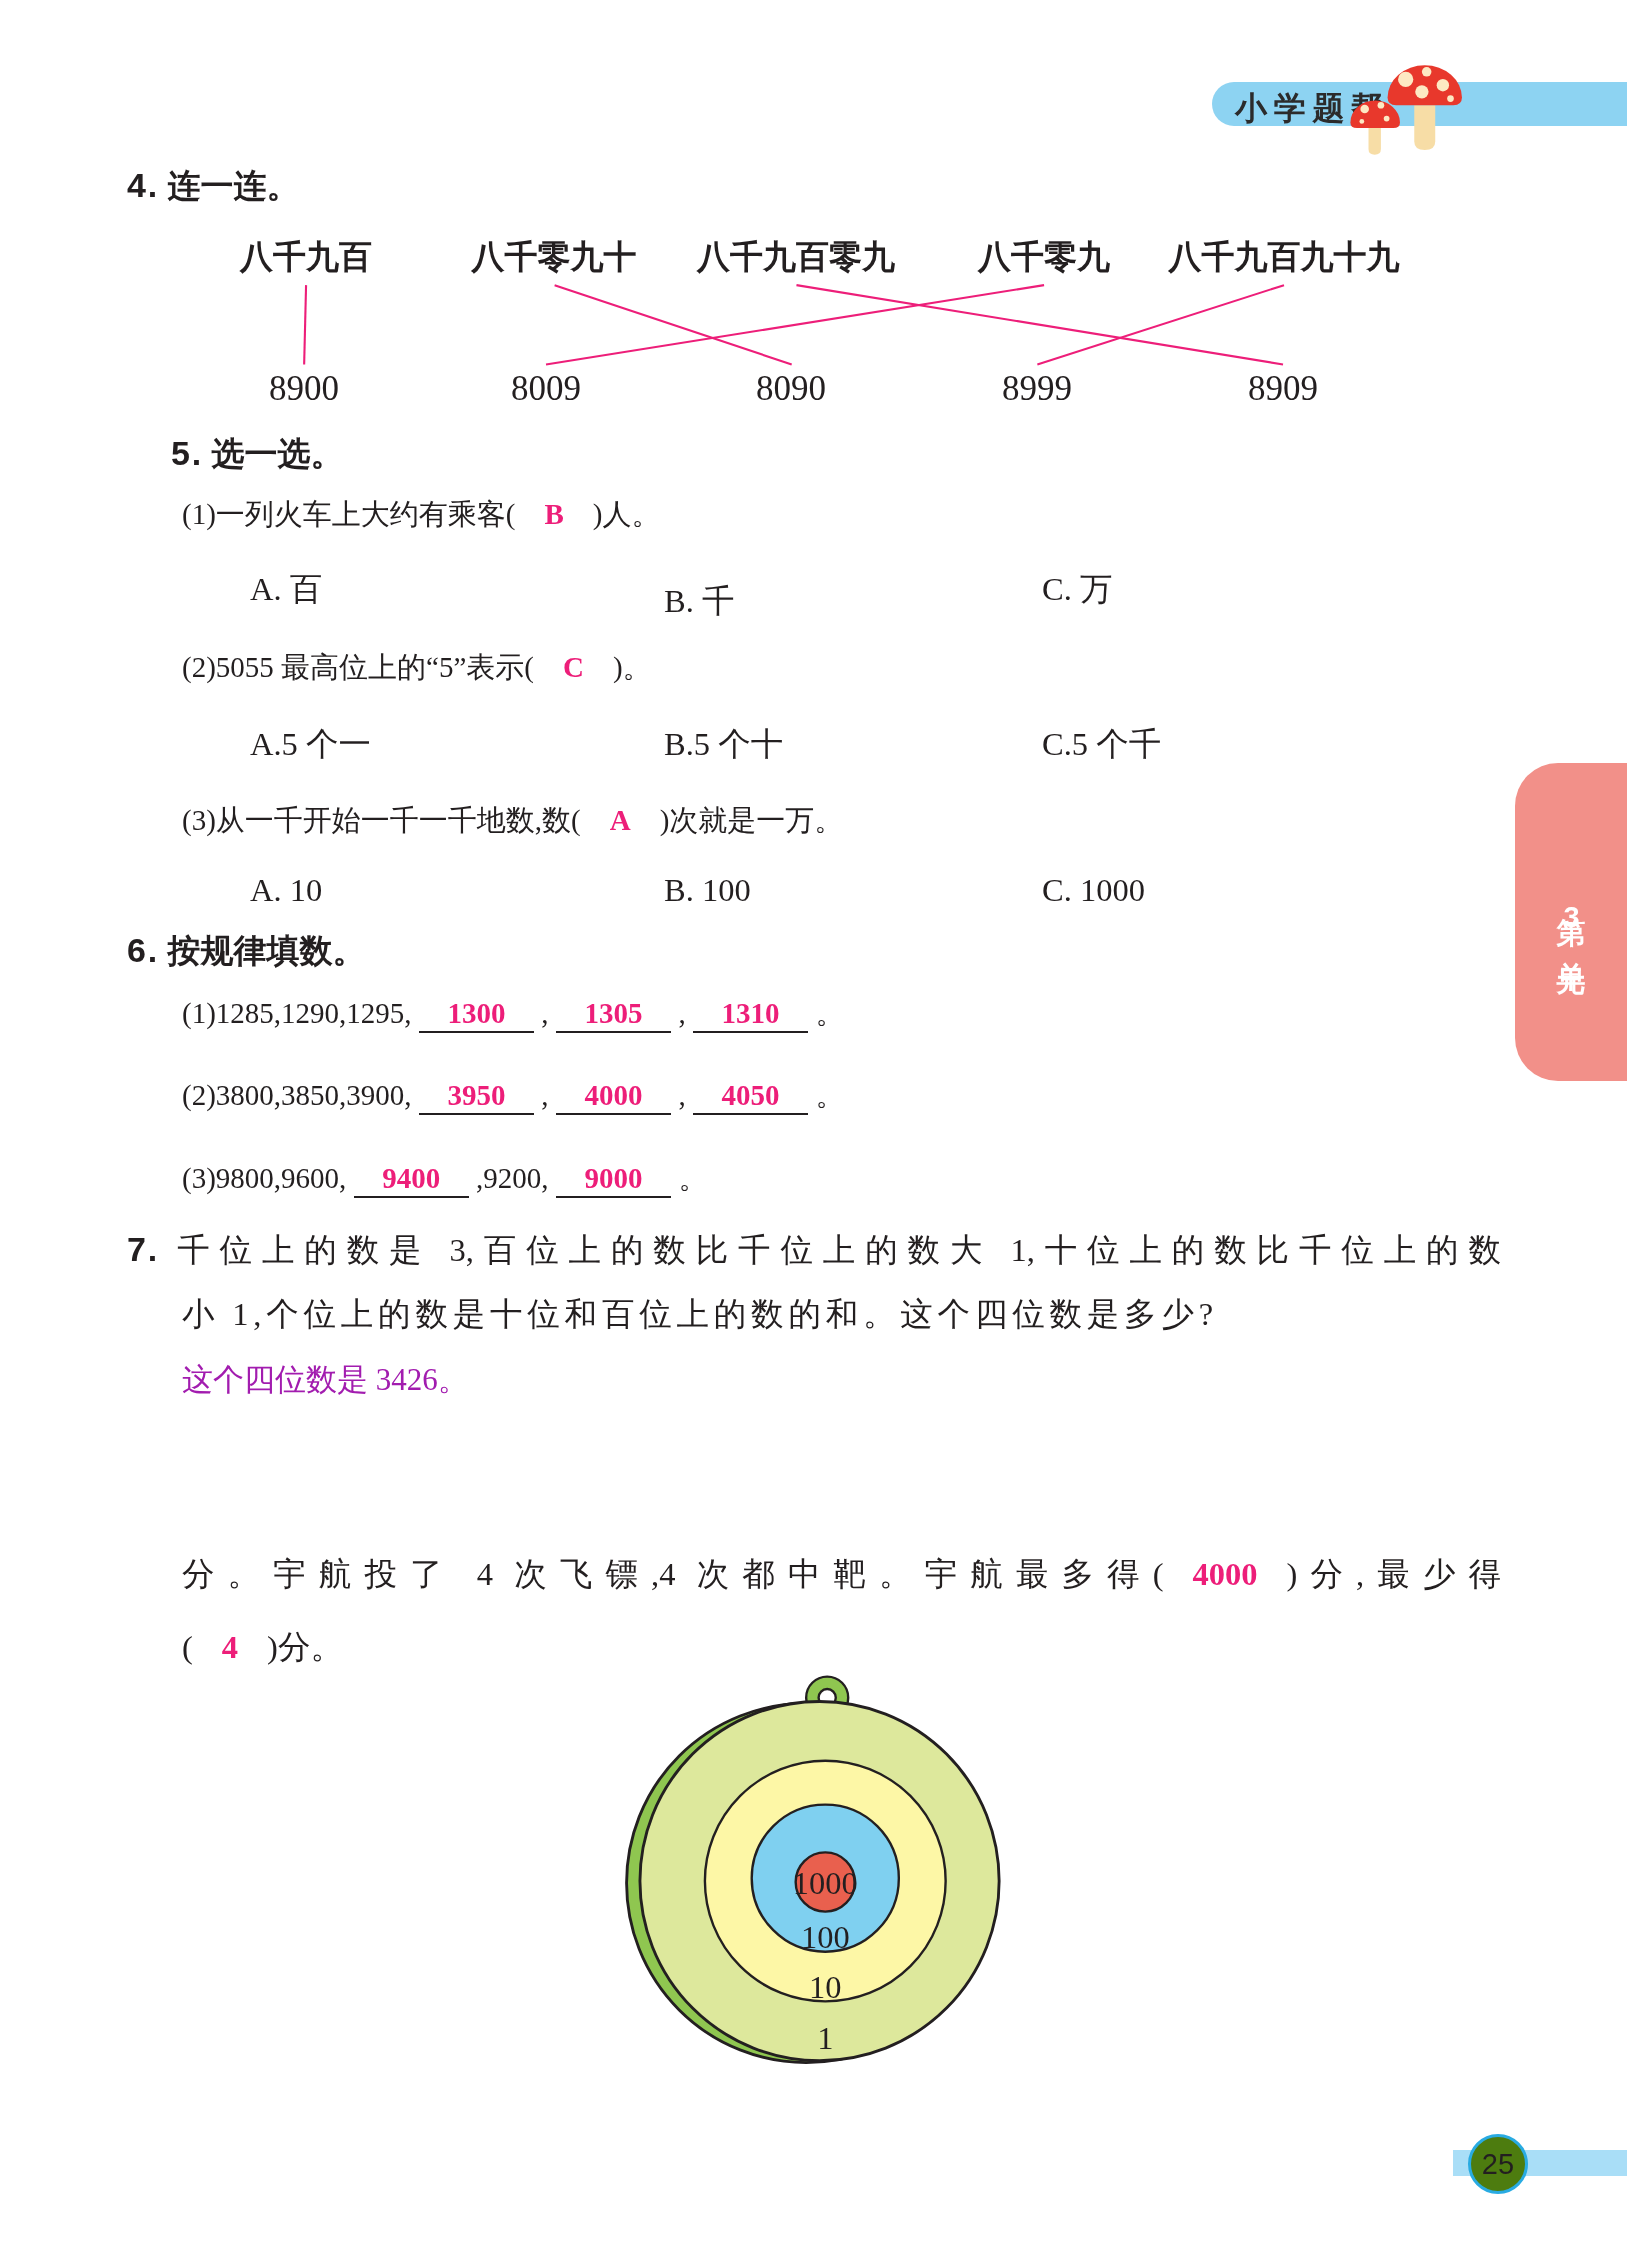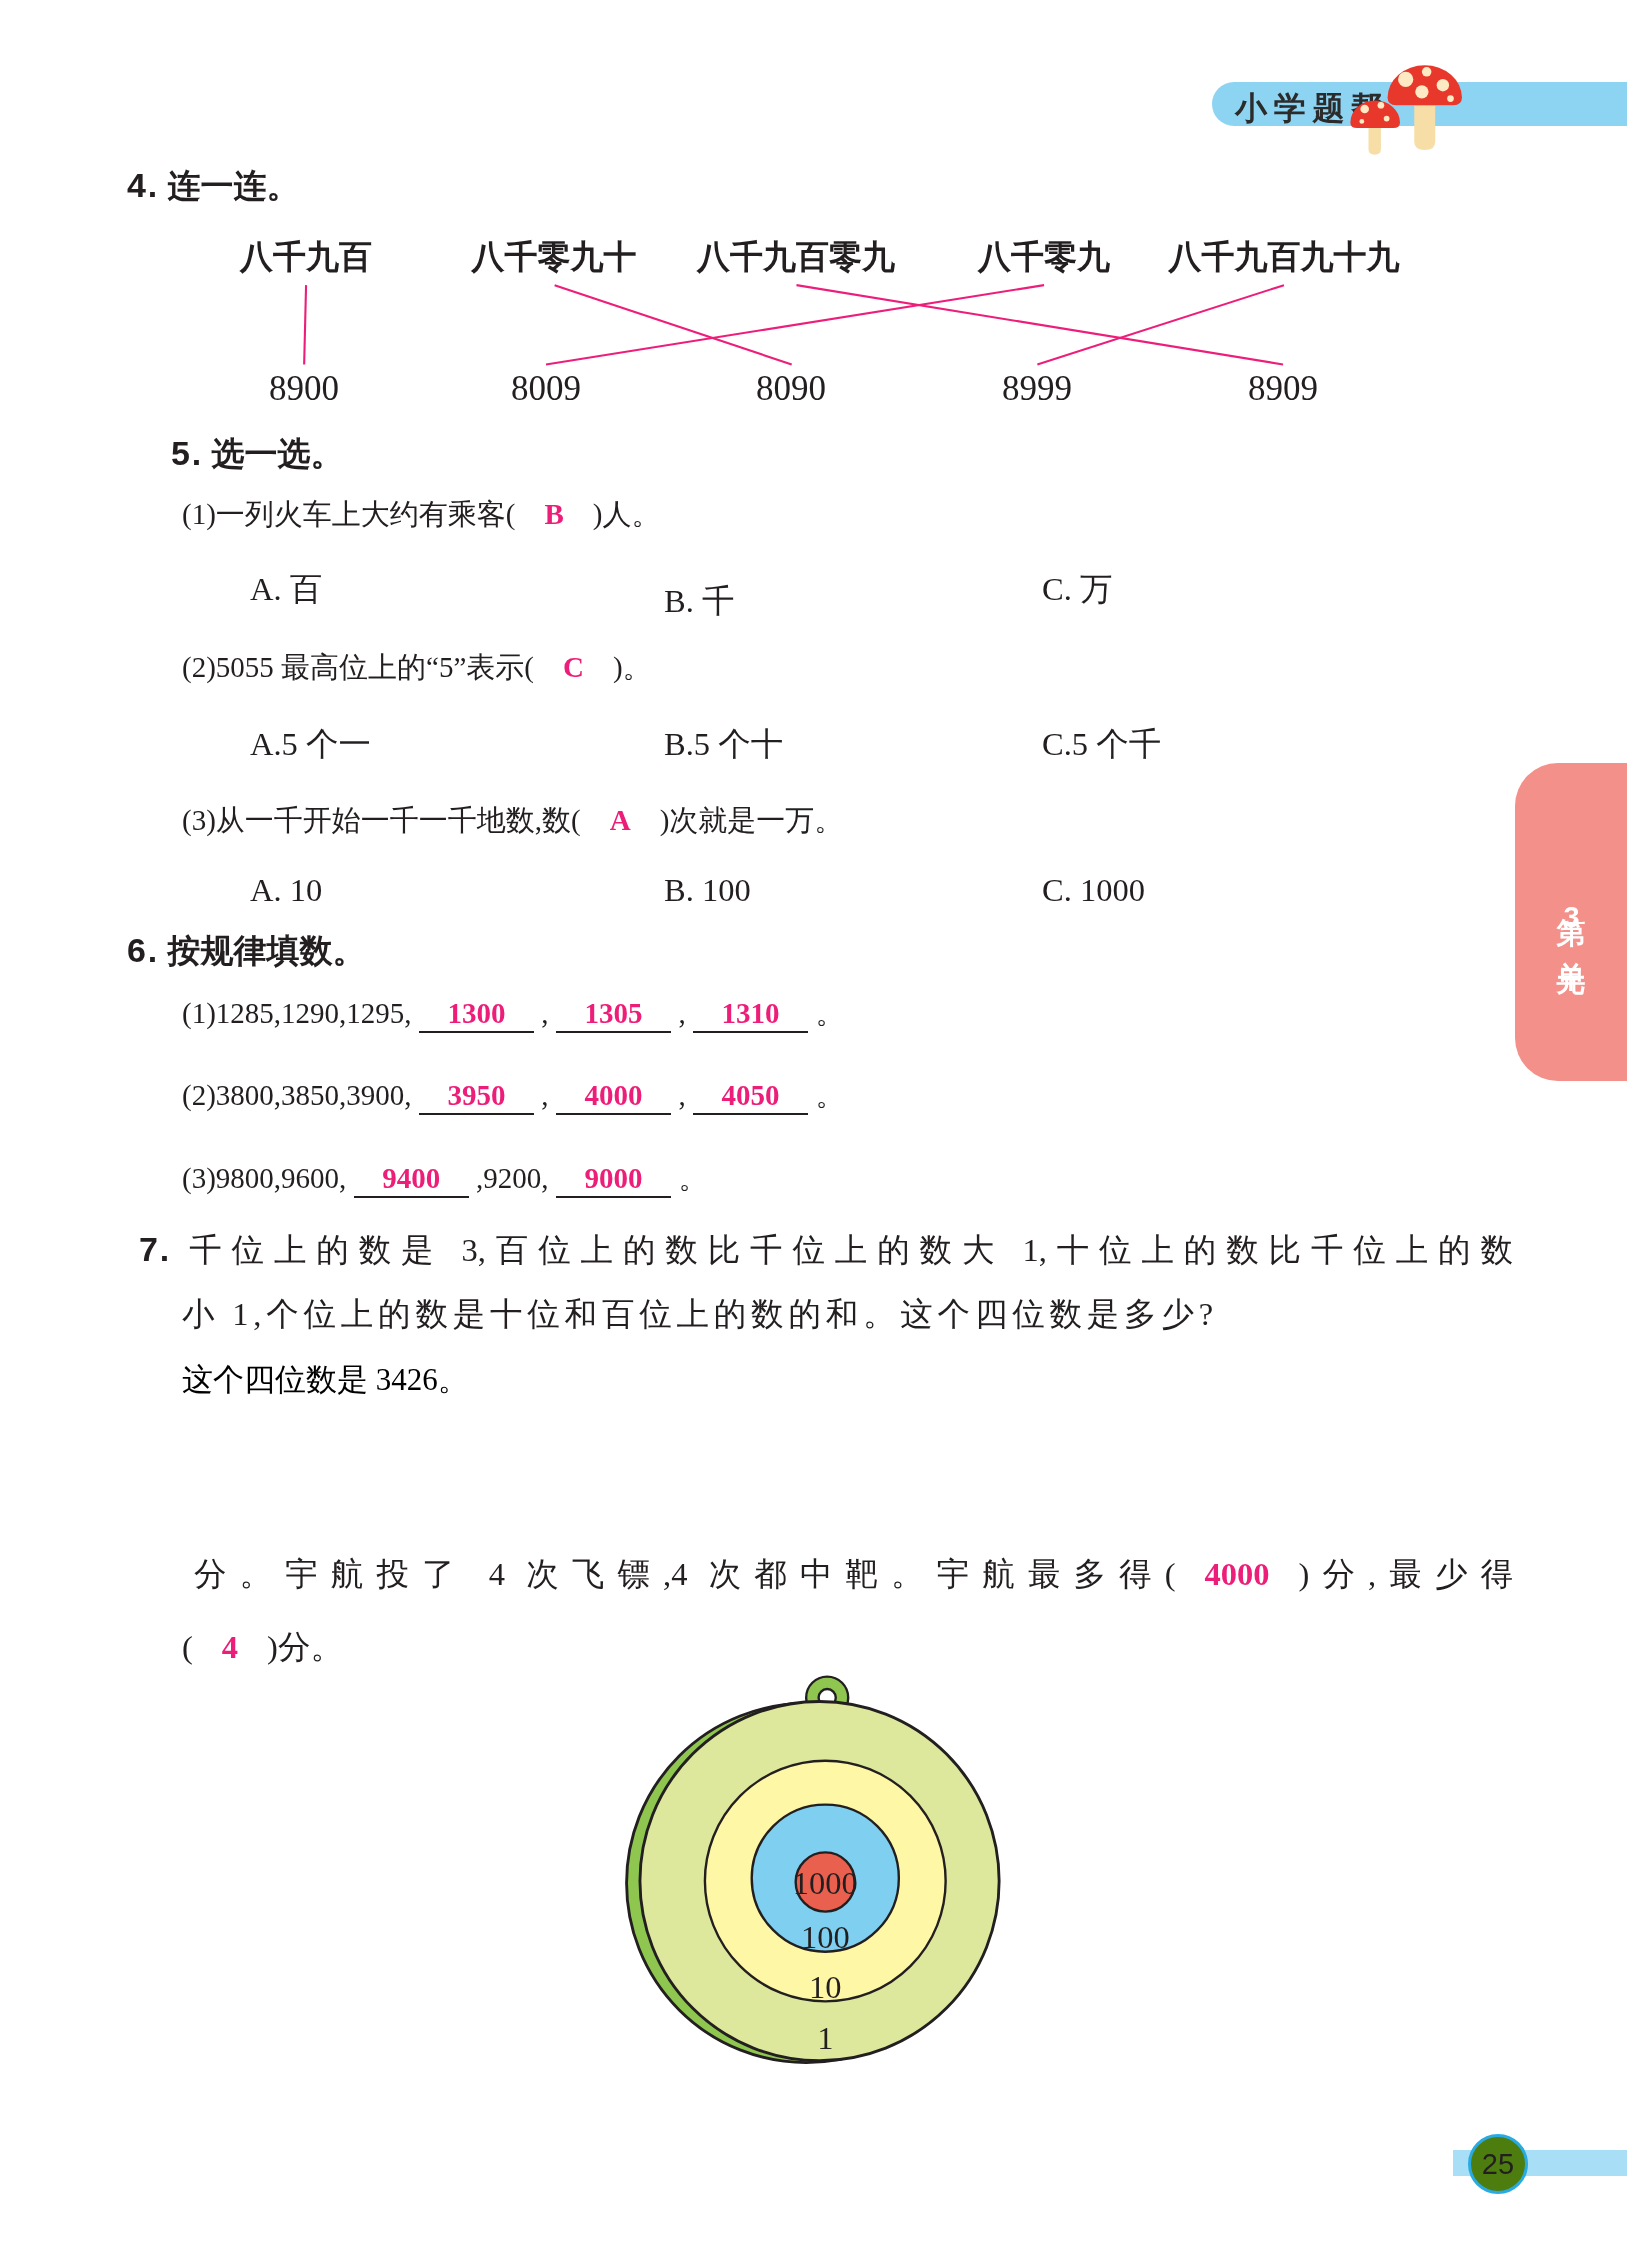--- a/index.html
+++ b/index.html
@@ -4,24 +4,24 @@
 <style>
   html,body{margin:0;padding:0;background:#ffffff;}
   #page{
     position:relative;width:1628px;height:2260px;background:#ffffff;overflow:hidden;
     font-family:"Liberation Serif","DejaVu Serif",serif;color:#231f20;
   }
   .abs{position:absolute;}
   .line{position:absolute;font-size:29px;white-space:nowrap;}
   .qnum{font-family:"Liberation Sans","DejaVu Sans",sans-serif;font-weight:700;font-size:34px;letter-spacing:1.9px;}
   .q-title{font-size:33px;font-weight:600;}
-  .para{position:absolute;font-size:32.5px;line-height:1.5;text-align:justify;text-align-last:justify;margin-left:12px;}
+  .para{position:absolute;font-size:32.5px;line-height:1.5;text-align:justify;text-align-last:justify;}
   .para-nat{position:absolute;font-size:32.5px;line-height:1.5;white-space:nowrap;}
   .ans{color:#ed1e79;margin:0 29px;font-weight:600;}
-  .pink{color:#000000;}
+  .pink{color:#a21caf;}
   .blank{
     display:inline-block;min-width:107px;border-bottom:2.4px solid #231f20;
     text-align:center;color:#ed1e79;margin:0 7.6px;padding:0 3.8px 2.9px;line-height:1.05;font-weight:600;
   }
   .match-word{position:absolute;transform:translateX(-50%);font-size:33px;font-weight:700;white-space:nowrap;}
   .match-num{position:absolute;transform:translateX(-50%);font-size:35px;white-space:nowrap;}
   .opt{position:absolute;font-size:32.5px;white-space:nowrap;}
   .banner{position:absolute;left:1212px;top:82px;width:416px;height:44px;background:#8dd3f2;border-radius:22px 0 0 22px;}
   .banner-text{
     position:absolute;left:1235px;top:87px;font-family:"Liberation Sans","DejaVu Sans",sans-serif;

